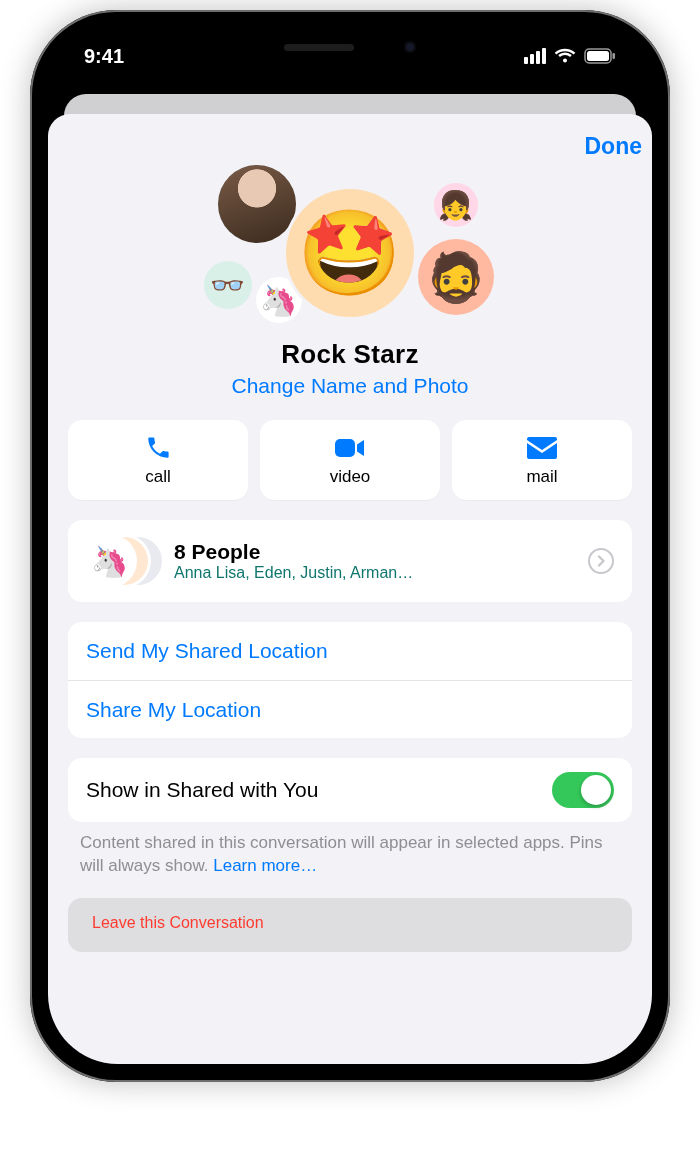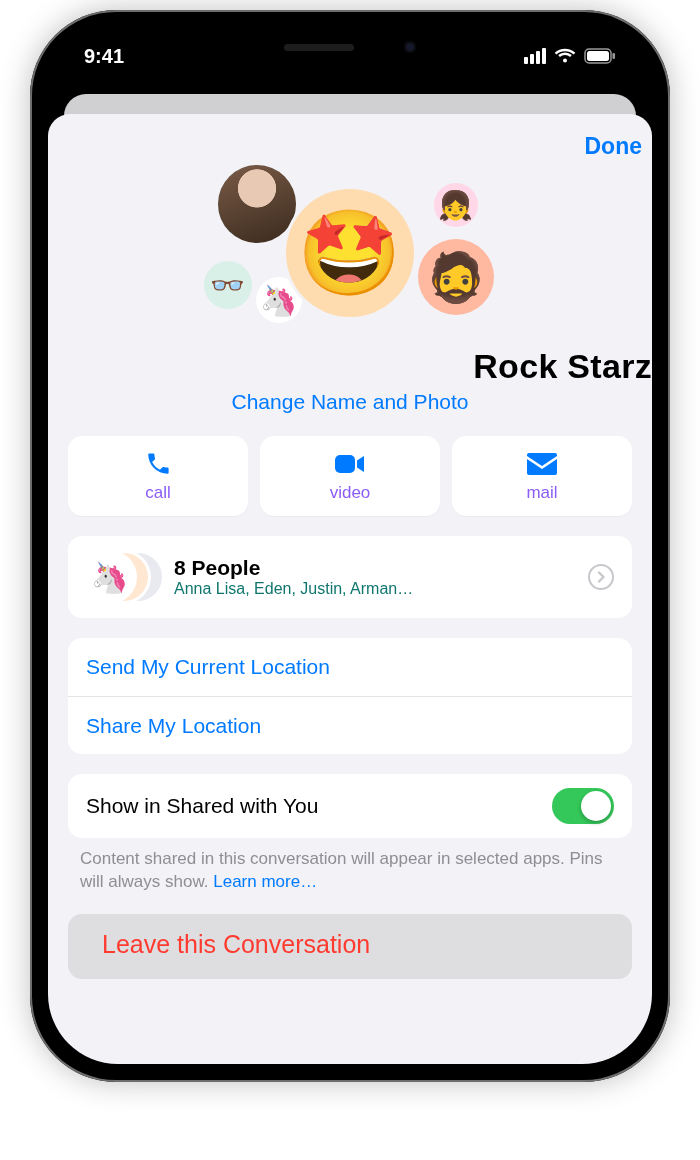--- a/index.html
+++ b/index.html
@@ -128,24 +128,24 @@
     background:#ffdcb0; font-size:84px;
   }
   .av1{width:78px;height:78px;left:170px;top:0;background:linear-gradient(135deg,#b7d6e6,#e6d2c3);}
   .av2{width:48px;height:48px;left:156px;top:96px;background:#d9f0e8;font-size:28px;}
   .av3{width:46px;height:46px;left:208px;top:112px;background:#fff;font-size:30px;}
   .av4{width:44px;height:44px;left:386px;top:18px;background:#ffd7e6;font-size:28px;}
   .av5{width:76px;height:76px;left:370px;top:74px;background:#ffb9a1;font-size:48px;}
   .av1-inner{width:100%;height:100%;border-radius:50%;background:radial-gradient(circle at 50% 30%, #e8c9b4 0 28%, transparent 29%), linear-gradient(160deg,#7a5b47,#3a2a1d);}
 
   .group-name{
-    text-align:right;
-    font-size:34px;
+    text-align:center;
+    font-size:26px;
     font-weight:700;
-    margin-top:12px;
+    margin-top:4px;
     letter-spacing:.3px;
   }
   .change-link{
     display:block;
     text-align:center;
     color:#007aff;
     font-size:21px;
     margin-top:4px;
     text-decoration:none;
   }
@@ -160,21 +160,21 @@
   .action{
     flex:1;
     background:#fff;
     border-radius:14px;
     height:80px;
     display:flex;flex-direction:column;align-items:center;justify-content:center;
     gap:4px;
     box-shadow:0 1px 0 rgba(0,0,0,.03);
   }
   .action .ic{color:#007aff;height:30px;display:flex;align-items:center;justify-content:center}
-  .action .lbl{color:#8b5cf6;font-size:17px;}
+  .action .lbl{color:#000000;font-size:17px;}
 
   
   .cell-group{margin:20px 20px 0;background:#fff;border-radius:14px;overflow:hidden;}
   .cell{
     display:flex;align-items:center;
     padding:14px 18px;
     min-height:58px;
     font-size:21px;
   }
   .cell + .cell{border-top:1px solid #e4e4e8;}
@@ -214,21 +214,21 @@
   .footnote{
     color:#8e8e93;font-size:17px;line-height:1.35;
     padding:10px 32px 0;
   }
   .footnote a{color:#007aff;text-decoration:none}
 
   .leave-group{
     margin:20px 20px 0;background:#dedee0;border-radius:14px;overflow:hidden;
   }
   .leave-cell{
-    padding:16px 34px 20px;font-size:25px;color:#ff3b30;
+    padding:16px 24px 20px;font-size:16px;color:#ff3b30;
   }
 
 </style>
 </head>
 <body>
 
 <div class="phone">
 
   <div class="screen">
 
@@ -326,21 +326,21 @@
           <span class="chev-circle">
             <svg width="9" height="12" viewBox="0 0 9 12">
                 <path fill="none" stroke="#c7c7cc" stroke-width="2.4" stroke-linecap="round" stroke-linejoin="round" d="m2 1.5 4.5 4.5L2 10.5"></path>
               </svg>
           </span>
         </div>
       </div>
 
       <div class="cell-group">
         <div class="cell link">
-          <span>Send My Current Location</span>
+          <span>Send My Shared Location</span>
         </div>
         <div class="cell link">
           <span>Share My Location</span>
         </div>
       </div>
 
       <div class="cell-group">
         <div class="cell">
           <span class="grow title">Show in Shared with You</span>
           <button class="switch on" aria-pressed="true"></button>

